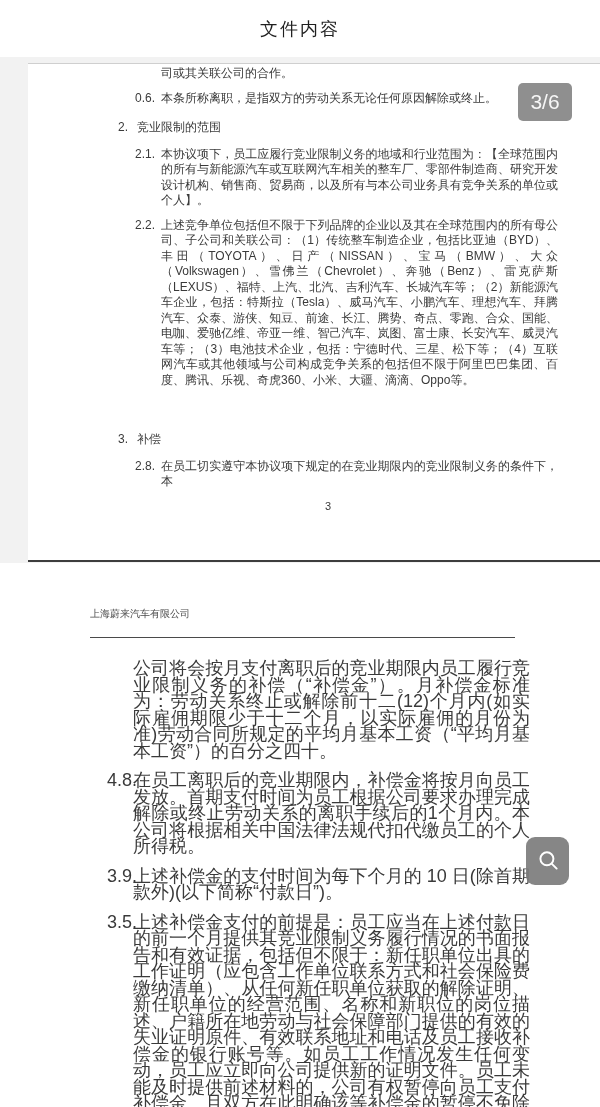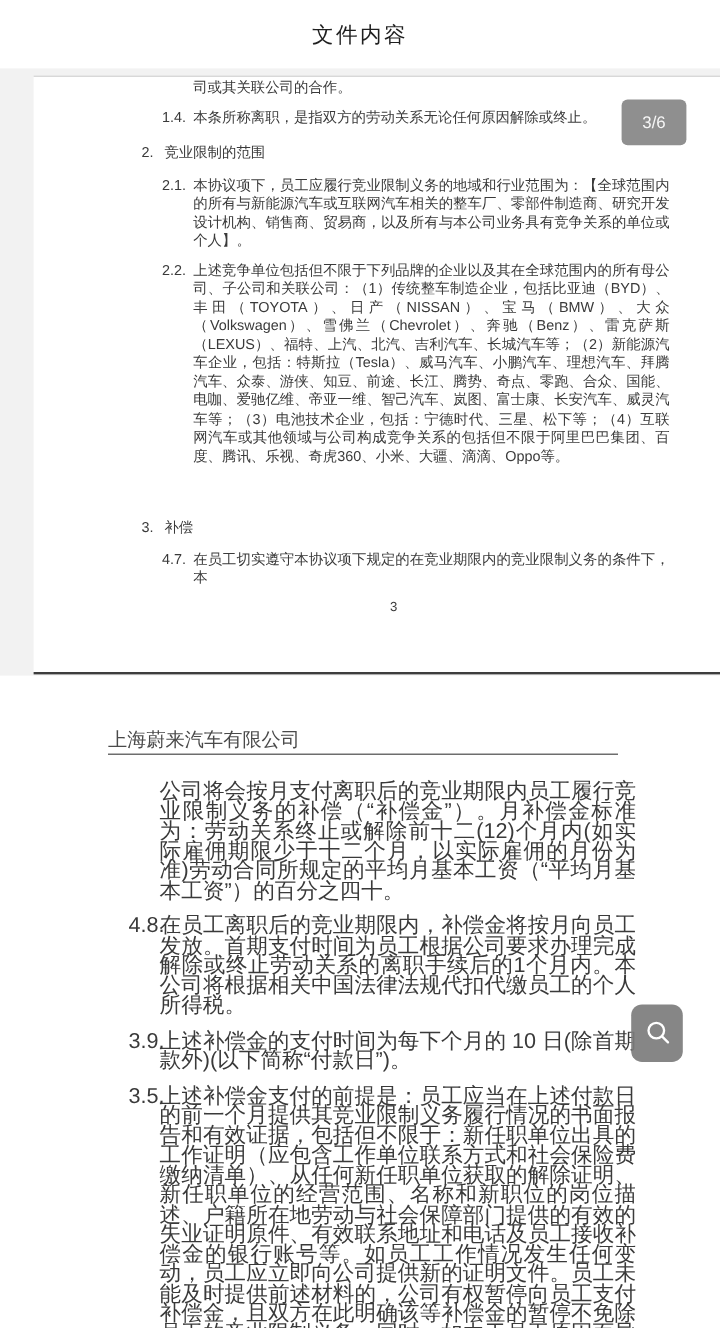--- a/index.html
+++ b/index.html
@@ -9,63 +9,63 @@
   
   .app-header{height:57px;background:#ffffff;display:flex;align-items:center;justify-content:center;}
   .app-title{font-size:18px;color:#1f1f1f;font-weight:500;letter-spacing:2px;}
 
   
   .page{background:#ffffff;width:600px;box-sizing:border-box;color:#3a3a3a;}
   .page-1{margin-top:6px;border-top:1px solid #cfcfcf;border-bottom:2px solid #3d3d3d;
           padding:2px 70px 46px 90px;margin-left:28px;}
   .page-2{margin-top:1px;padding:44px 70px 10px 90px;min-height:620px;}
 
-  .doc-header{font-size:16px;color:#4a4a4a;border-bottom:1px solid #4a4a4a;
-              padding-bottom:0;margin:0 0 22px 0;width:425px;box-sizing:border-box;}
+  .doc-header{font-size:10px;color:#4a4a4a;border-bottom:1px solid #4a4a4a;
+              padding-bottom:16px;margin:0 0 22px 0;width:425px;box-sizing:border-box;}
 
   
   .blk{font-size:12px;line-height:15.5px;text-align:justify;color:#3a3a3a;}
   .page-2 .blk{font-size:18px;line-height:16.5px;}
   .blk-fragment{padding-left:43px;margin:0 0 9px 0;}
   .blk-cont{padding-left:43px;margin:0 0 13px 0;}
   .blk-item{position:relative;padding-left:43px;margin:9px 0;}
   .page-2 .blk-item{margin:13px 0;}
   .blk-item .num{position:absolute;left:17px;top:0;}
   .blk-section{font-weight:400;margin:14px 0 11px 0;}
   .blk-section .num{display:inline-block;width:19px;}
   .blk-pagenum{text-align:center;font-size:11px;margin-top:3px;padding-right:20px;}
 
   
   .page-indicator{position:absolute;left:518px;top:83px;width:54px;height:38px;
-    background:rgba(128,128,128,0.88);border-radius:5px;color:#f7f7f7;font-size:14px;
+    background:rgba(128,128,128,0.88);border-radius:5px;color:#f7f7f7;font-size:21px;
     display:flex;align-items:center;justify-content:center;}
   .magnifier-btn{position:absolute;left:526px;top:837px;width:43px;height:48px;
     background:rgba(124,124,124,0.92);border-radius:9px;border:none;
     display:flex;align-items:center;justify-content:center;cursor:pointer;padding:0;}
   .magnifier-btn svg{width:26px;height:26px;display:block;}
 </style>
 </head>
 <body>
 
 <div class="screen">
 
   <div class="app-header">
     <div class="app-title">文件内容</div>
   </div>
 
   <div class="doc-scroll">
     <div class="page page-1">
       <div id="page1-blocks">
           <div class="blk blk-fragment"><span class="txt">司或其关联公司的合作。</span></div>
-          <div class="blk blk-item"><span class="num">1.4.</span><span class="txt">本条所称离职，是指双方的劳动关系无论任何原因解除或终止。</span></div>
+          <div class="blk blk-item"><span class="num">0.6.</span><span class="txt">本条所称离职，是指双方的劳动关系无论任何原因解除或终止。</span></div>
           <div class="blk blk-section"><span class="num">2.</span><span class="txt">竞业限制的范围</span></div>
           <div class="blk blk-item"><span class="num">2.1.</span><span class="txt">本协议项下，员工应履行竞业限制义务的地域和行业范围为：【全球范围内的所有与新能源汽车或互联网汽车相关的整车厂、零部件制造商、研究开发设计机构、销售商、贸易商，以及所有与本公司业务具有竞争关系的单位或个人】。</span></div>
           <div class="blk blk-item"><span class="num">2.2.</span><span class="txt">上述竞争单位包括但不限于下列品牌的企业以及其在全球范围内的所有母公司、子公司和关联公司：（1）传统整车制造企业，包括比亚迪（BYD）、丰田（TOYOTA）、日产（NISSAN）、宝马（BMW）、大众（Volkswagen）、雪佛兰（Chevrolet）、奔驰（Benz）、雷克萨斯（LEXUS）、福特、上汽、北汽、吉利汽车、长城汽车等；（2）新能源汽车企业，包括：特斯拉（Tesla）、威马汽车、小鹏汽车、理想汽车、拜腾汽车、众泰、游侠、知豆、前途、长江、腾势、奇点、零跑、合众、国能、电咖、爱驰亿维、帝亚一维、智己汽车、岚图、富士康、长安汽车、威灵汽车等；（3）电池技术企业，包括：宁德时代、三星、松下等；（4）互联网汽车或其他领域与公司构成竞争关系的包括但不限于阿里巴巴集团、百度、腾讯、乐视、奇虎360、小米、大疆、滴滴、Oppo等。</span></div>
           <div class="blk blk-section" style="margin-top: 44px;"><span class="num">3.</span><span class="txt">补偿</span></div>
-          <div class="blk blk-item"><span class="num">4.7.</span><span class="txt">在员工切实遵守本协议项下规定的在竞业期限内的竞业限制义务的条件下，本</span></div>
+          <div class="blk blk-item"><span class="num">2.8.</span><span class="txt">在员工切实遵守本协议项下规定的在竞业期限内的竞业限制义务的条件下，本</span></div>
           <div class="blk blk-pagenum"><span class="txt">3</span></div>
         </div>
     </div>
 
     <div class="page page-2">
       <div class="doc-header">上海蔚来汽车有限公司</div>
       <div id="page2-blocks">
           <div class="blk blk-cont"><span class="txt">公司将会按月支付离职后的竞业期限内员工履行竞业限制义务的补偿（“补偿金”）。月补偿金标准为：劳动关系终止或解除前十二(12)个月内(如实际雇佣期限少于十二个月，以实际雇佣的月份为准)劳动合同所规定的平均月基本工资（“平均月基本工资”）的百分之四十。</span></div>
           <div class="blk blk-item"><span class="num">4.8.</span><span class="txt">在员工离职后的竞业期限内，补偿金将按月向员工发放。首期支付时间为员工根据公司要求办理完成解除或终止劳动关系的离职手续后的1个月内。本公司将根据相关中国法律法规代扣代缴员工的个人所得税。</span></div>
           <div class="blk blk-item"><span class="num">3.9.</span><span class="txt">上述补偿金的支付时间为每下个月的 10 日(除首期款外)(以下简称“付款日”)。</span></div>

